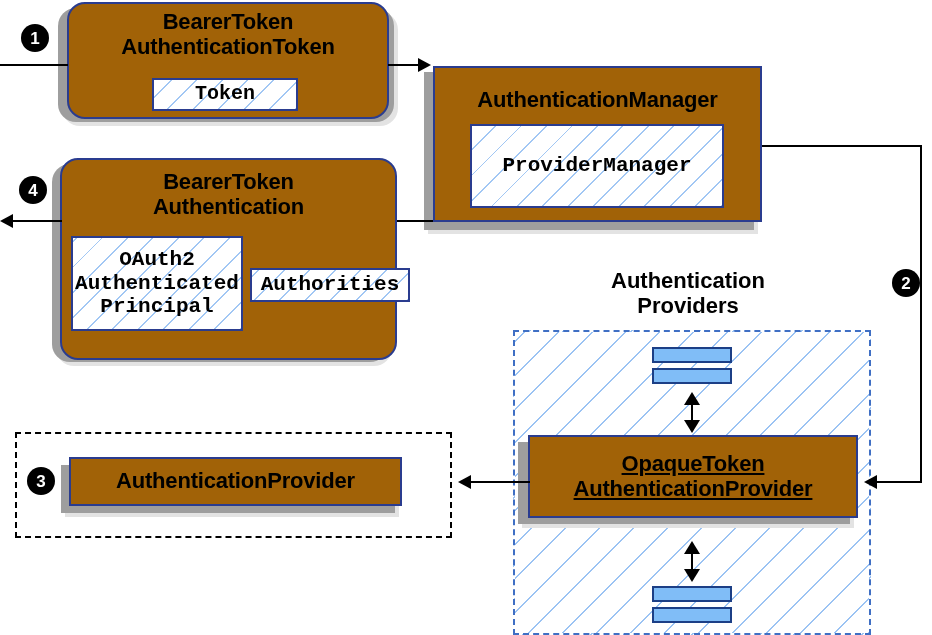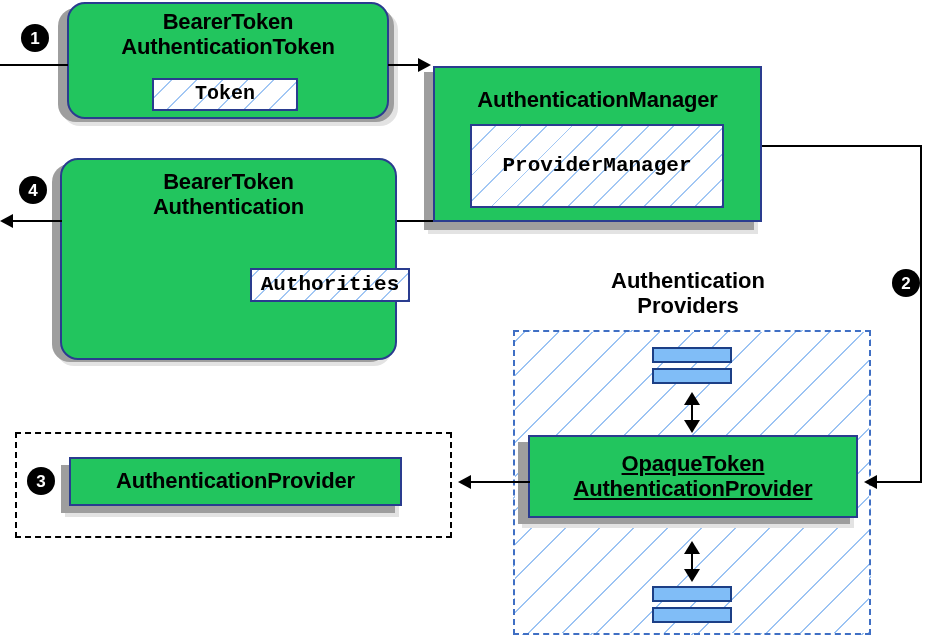--- a/index.html
+++ b/index.html
@@ -15,21 +15,21 @@
     overflow:hidden;
   }
 
   
   .shadow-dk{position:absolute;background:#9e9e9e;}
   .shadow-lt{position:absolute;background:#e3e3e3;}
 
   
   .bluebox{
     position:absolute;
-    background:#22c55e;
+    background:#a16207;
     border:2px solid #2a3c8f;
     box-sizing:border-box;
     display:flex;
     align-items:flex-start;
     justify-content:center;
   }
   .bluebox.rounded{border-radius:18px;}
   .bluebox .title{
     font-weight:bold;
     color:#000000;
@@ -151,20 +151,25 @@
   <div class="hatchbox" style="left:470px;top:124px;width:254px;height:84px;">
     <div class="label" style="font-size:21px;">ProviderManager</div>
   </div>
 
   <div class="shadow-lt" style="left:56px;top:168px;width:336px;height:198px;border-radius:18px;"></div>
   <div class="shadow-dk" style="left:52px;top:164px;width:336px;height:198px;border-radius:18px;"></div>
   <div class="bluebox rounded" style="left:60px;top:158px;width:337px;height:202px;">
     <div class="title" style="font-size:22px;margin-top:10px;">BearerToken
 Authentication</div>
   </div>
+  <div class="hatchbox" style="left:71px;top:236px;width:172px;height:95px;">
+    <div class="label" style="font-size:21px;">OAuth2
+Authenticated
+Principal</div>
+  </div>
   <div class="hatchbox" style="left:250px;top:268px;width:160px;height:34px;">
     <div class="label" style="font-size:21px;">Authorities</div>
   </div>
   <div class="badge" style="left:20px;top:177px;">
     <span>4</span>
   </div>
 
   <div class="caption" style="left:563px;top:268px;width:250px;font-size:22px;">Authentication
 Providers</div>
 

